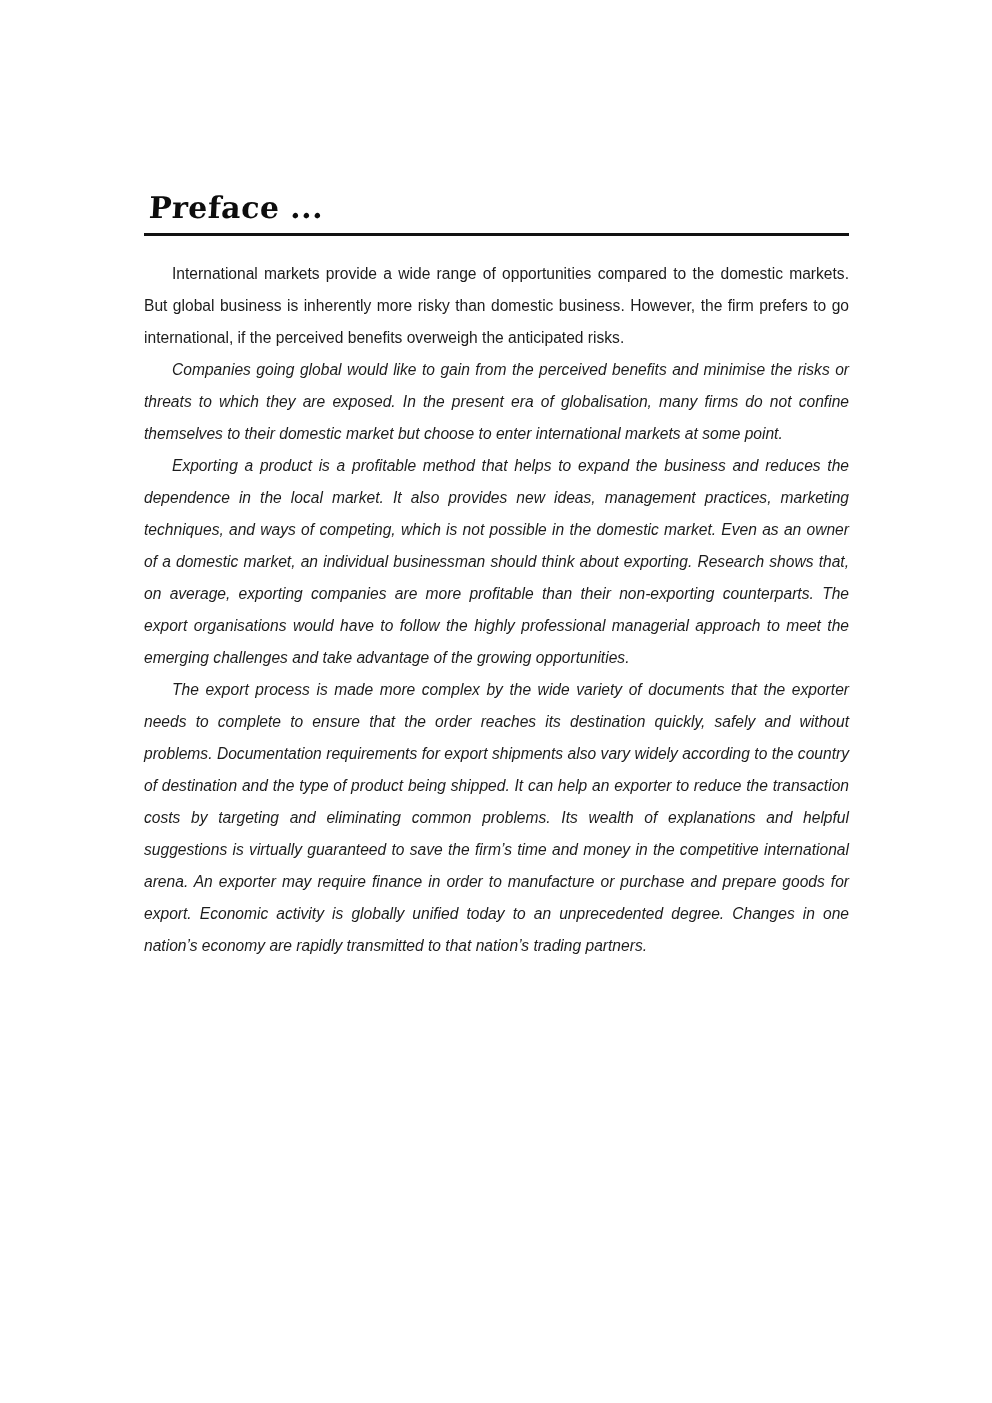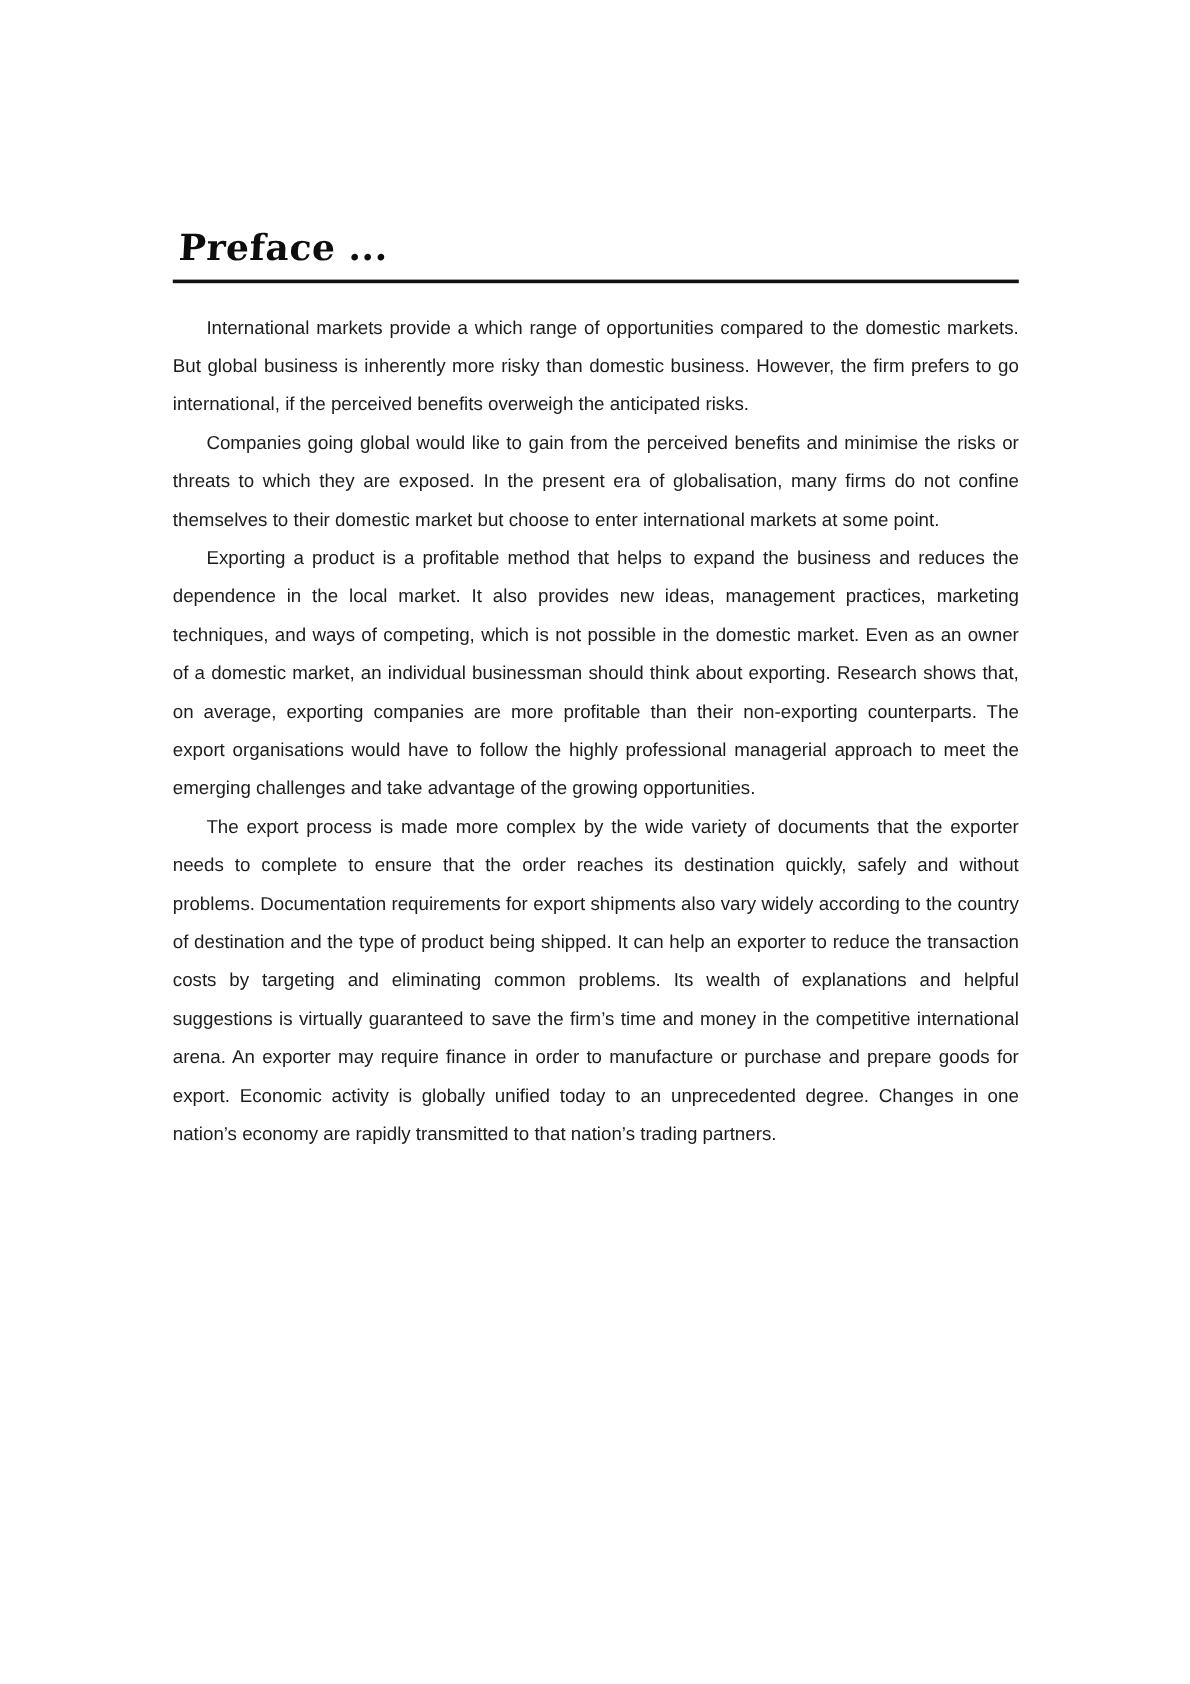--- a/index.html
+++ b/index.html
@@ -50,33 +50,34 @@
     line-height: 32px;
     text-align: justify;
     text-justify: inter-word;
     margin: 0;
     text-indent: 28px;
     color: #1c1c1c;
     hyphens: none;
   }
   p.body-text + p.body-text {
     margin-top: 0px;
+    font-style: italic;
   }
 </style>
 </head>
 <body>
 
 <div class="page">
   <div class="content">
 
     <h1 class="doc-title">Preface ...</h1>
 
     <div class="title-rule"></div>
 
-    <p class="body-text">International markets provide a which range of opportunities compared to the domestic markets. But global business is inherently more risky than domestic business. However, the firm prefers to go international, if the perceived benefits overweigh the anticipated risks.</p>
+    <p class="body-text">International markets provide a wide range of opportunities compared to the domestic markets. But global business is inherently more risky than domestic business. However, the firm prefers to go international, if the perceived benefits overweigh the anticipated risks.</p>
 
     <p class="body-text">Companies going global would like to gain from the perceived benefits and minimise the risks or threats to which they are exposed. In the present era of globalisation, many firms do not confine themselves to their domestic market but choose to enter international markets at some point.</p>
 
     <p class="body-text">Exporting a product is a profitable method that helps to expand the business and reduces the dependence in the local market. It also provides new ideas, management practices, marketing techniques, and ways of competing, which is not possible in the domestic market. Even as an owner of a domestic market, an individual businessman should think about exporting. Research shows that, on average, exporting companies are more profitable than their non-exporting counterparts. The export organisations would have to follow the highly professional managerial approach to meet the emerging challenges and take advantage of the growing opportunities.</p>
 
     <p class="body-text">The export process is made more complex by the wide variety of documents that the exporter needs to complete to ensure that the order reaches its destination quickly, safely and without problems. Documentation requirements for export shipments also vary widely according to the country of destination and the type of product being shipped. It can help an exporter to reduce the transaction costs by targeting and eliminating common problems. Its wealth of explanations and helpful suggestions is virtually guaranteed to save the firm’s time and money in the competitive international arena. An exporter may require finance in order to manufacture or purchase and prepare goods for export. Economic activity is globally unified today to an unprecedented degree. Changes in one nation’s economy are rapidly transmitted to that nation’s trading partners.</p>
 
   </div>
 </div>
 

